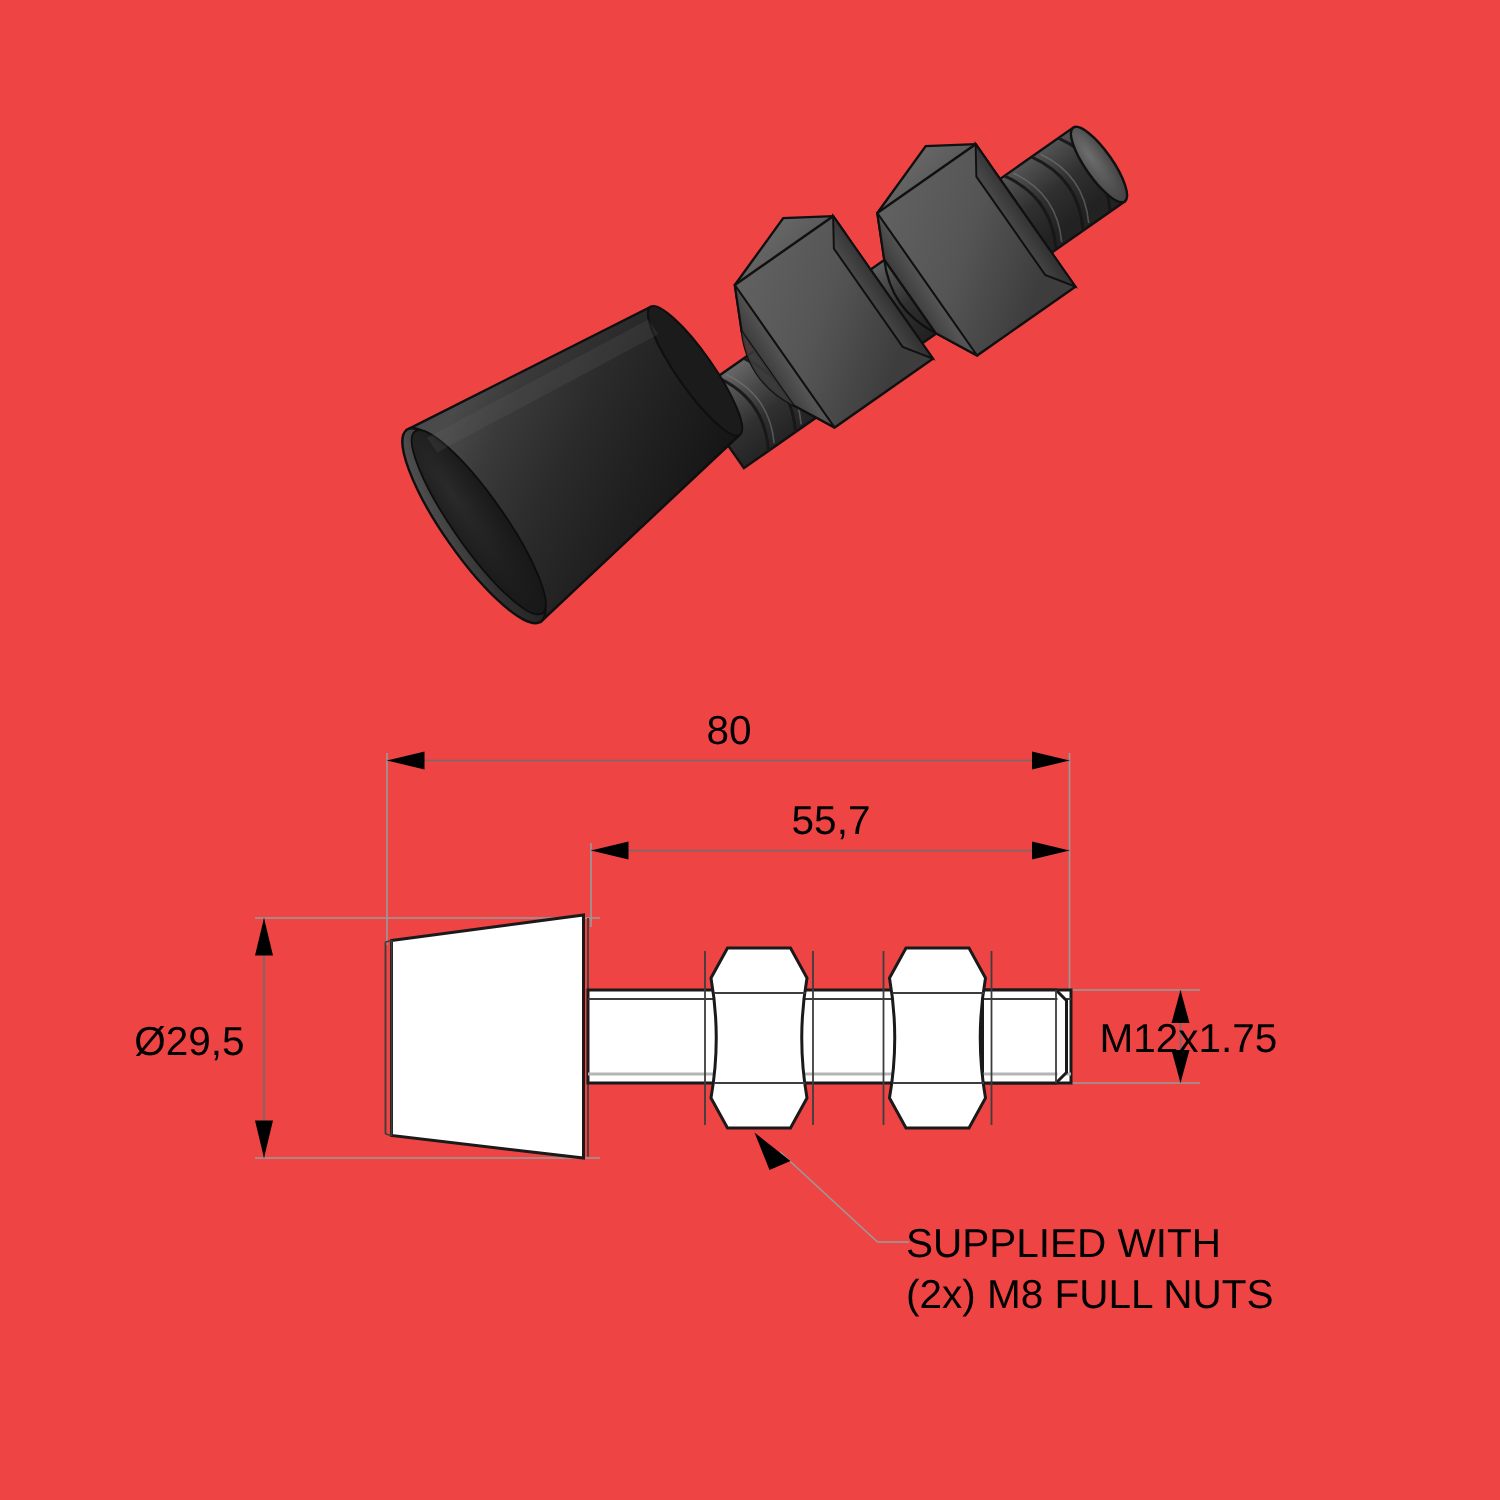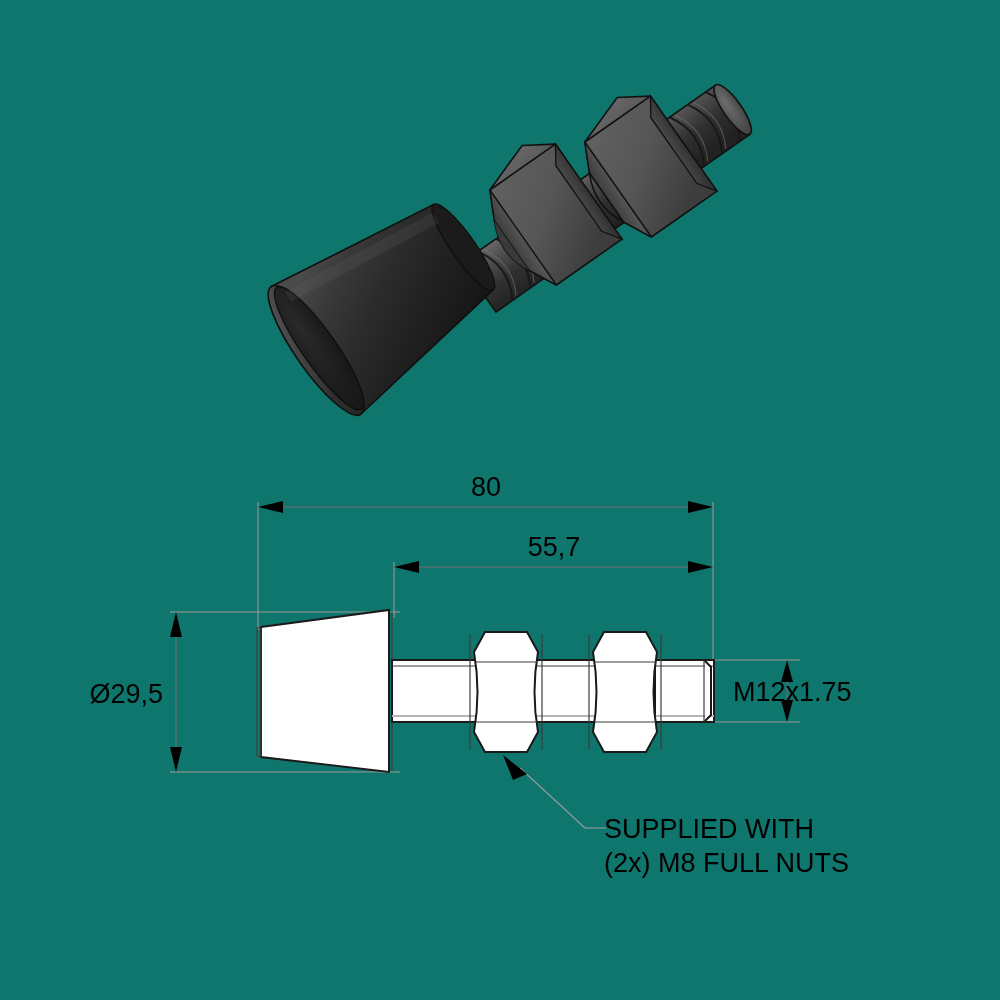--- a/index.html
+++ b/index.html
@@ -12,21 +12,21 @@
     width: 1000px;
     height: 1000px;
     overflow: hidden;
     font-family: "Liberation Sans", sans-serif;
     color: #000000;
   }
   #sheet {
     position: relative;
     width: 1000px;
     height: 1000px;
-    background: #0f766e;
+    background: #ef4444;
   }
   #drawing-svg {
     position: absolute;
     left: 0;
     top: 0;
     width: 1000px;
     height: 1000px;
     display: block;
   }
   .dim-text {

